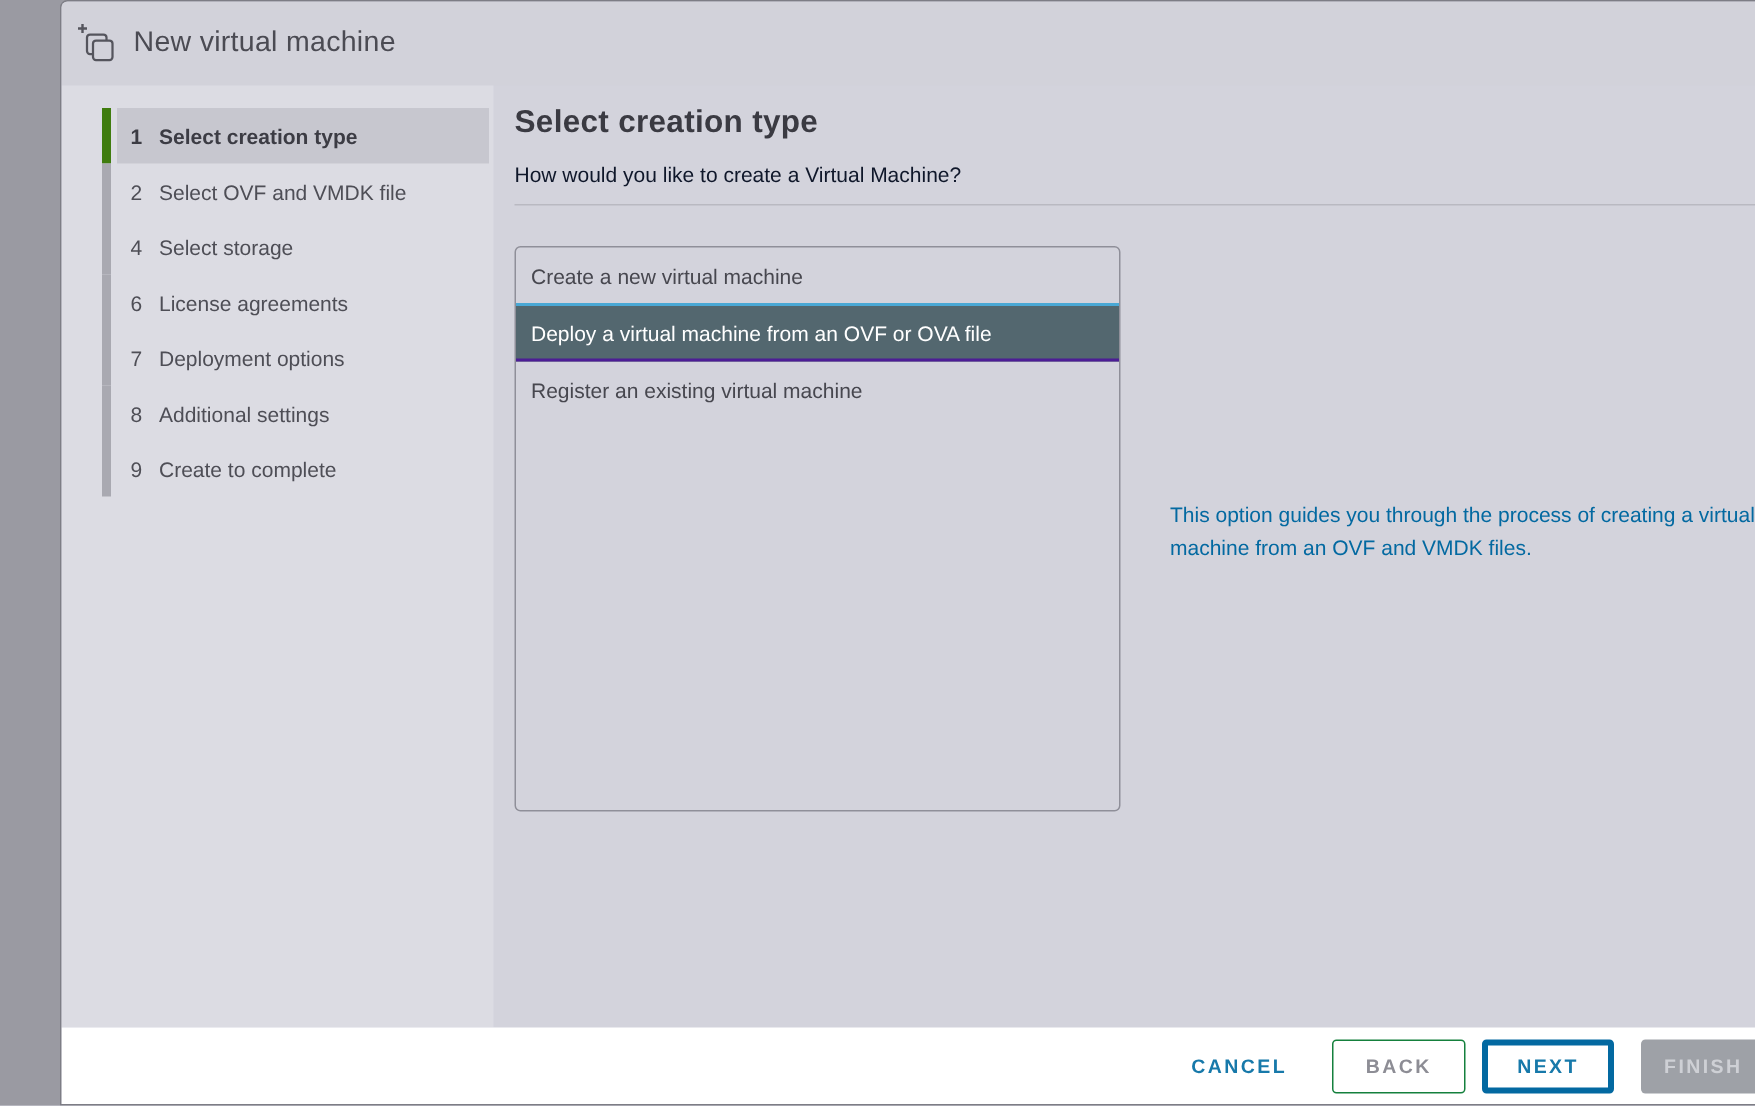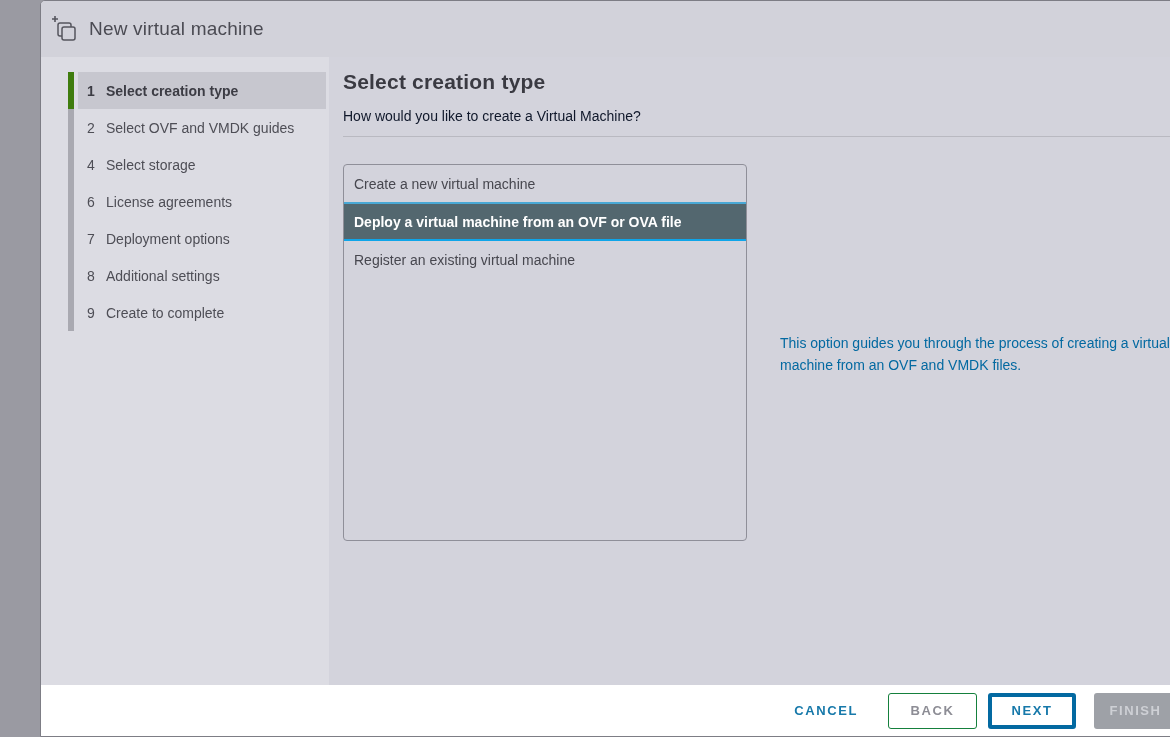--- a/index.html
+++ b/index.html
@@ -88,23 +88,22 @@
     height: 37px;
     display: flex; align-items: center;
     padding: 0 10px;
     font-size: 14px; color: #47474f;
     cursor: pointer;
   }
   .option-item.selected {
     height: 39px;
     background: #53676f;
     border-top: 2px solid #49a8d5;
-    border-bottom: 2px solid #0ea5e9;
+    border-bottom: 2px solid #4c1d95;
     color: #ffffff;
-    font-weight: bold;
   }
   .option-desc {
     flex: 1 1 auto;
     margin-left: 33px;
     margin-top: 3px;
     max-width: 428px;
     font-size: 14px; line-height: 22px; color: #0369a1;
   }
   
   .footer {
@@ -183,21 +182,21 @@
         <div class="step-rail"></div>
         <div class="step-body">
           <span class="step-num">1</span>
           <span>Select creation type</span>
         </div>
       </div>
       <div class="step">
         <div class="step-rail"></div>
         <div class="step-body">
           <span class="step-num">2</span>
-          <span>Select OVF and VMDK guides</span>
+          <span>Select OVF and VMDK file</span>
         </div>
       </div>
       <div class="step">
         <div class="step-rail"></div>
         <div class="step-body">
           <span class="step-num">4</span>
           <span>Select storage</span>
         </div>
       </div>
       <div class="step">

